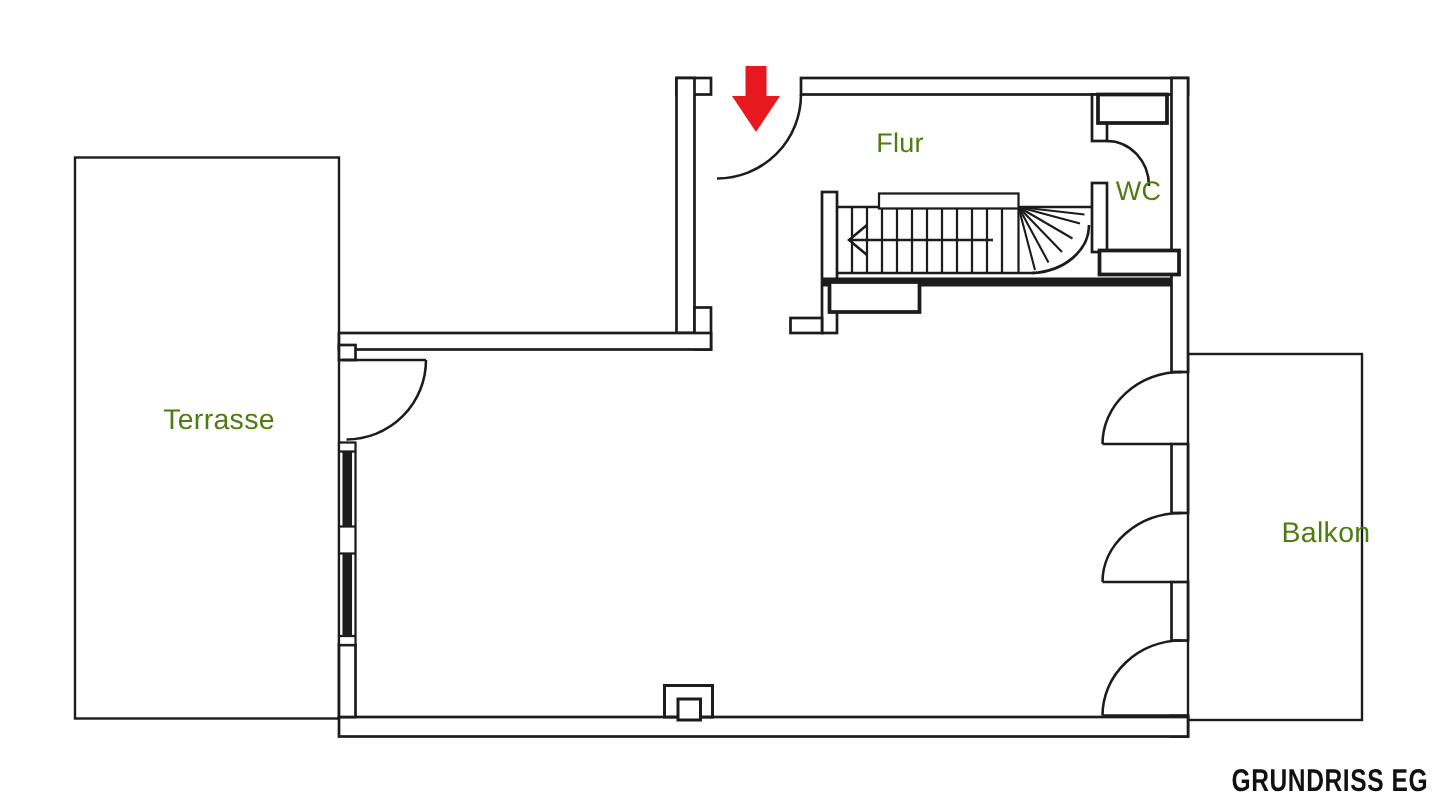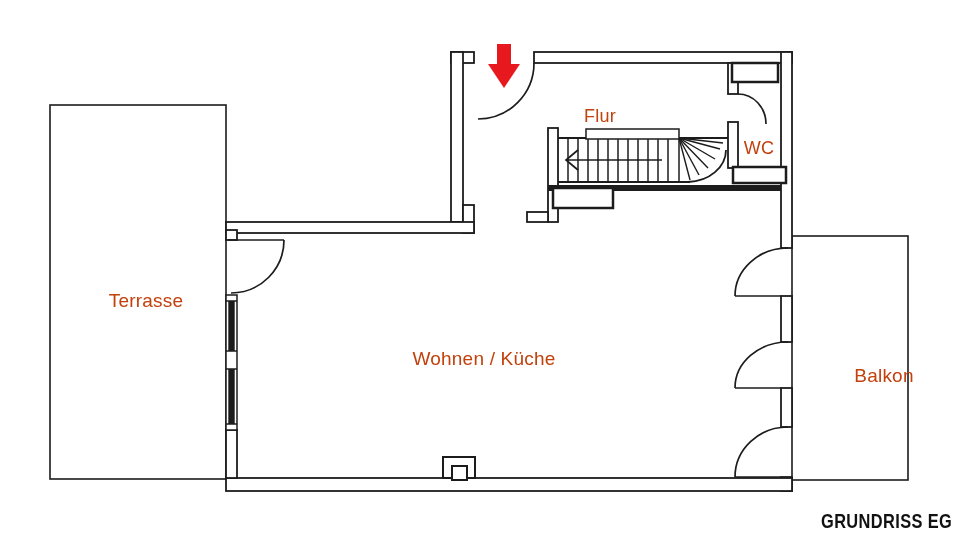--- a/index.html
+++ b/index.html
@@ -1,20 +1,20 @@
 <!DOCTYPE html>
 <html><head>
 <meta charset="utf-8">
 <style>
   html,body{margin:0;padding:0;background:#ffffff;}
   #stage{position:relative;width:960px;height:540px;background:#ffffff;overflow:hidden;
          font-family:"Liberation Sans",sans-serif;}
   #planSvg{position:absolute;left:0;top:0;}
-  .room-label{position:absolute;transform:translate(-50%,-50%);color:#c2410c;
-              font-size:19px;white-space:nowrap;letter-spacing:0.2px;margin-top:20px;}
+  .room-label{position:absolute;transform:translate(-50%,-50%);color:#4d7c0f;
+              font-size:19px;white-space:nowrap;letter-spacing:0.2px;}
   .room-label.small{font-size:18px;}
   #planTitle{position:absolute;right:8px;top:509px;color:#111111;font-size:21px;
              font-weight:700;letter-spacing:0.5px;transform:scaleX(0.78);
              transform-origin:100% 50%;white-space:nowrap;}
 </style>
 </head>
 <body>
 
 <div id="stage">
 
@@ -121,19 +121,18 @@
       </g>
     </g>
 
     <g>
       <rect x="497" y="44" width="14" height="21" fill="#e8191e"></rect>
       <polygon points="488,64 520,64 504,88" fill="#e8191e"></polygon>
     </g>
   </svg>
 
   <div class="room-label" style="left:146px;top:281px">Terrasse</div>
-  <div class="room-label" style="left:484px;top:339px">Wohnen / Küche</div>
   <div class="room-label small" style="left:600px;top:96px">Flur</div>
   <div class="room-label small" style="left:759px;top:128px">WC</div>
   <div class="room-label" style="left:884px;top:356px">Balkon</div>
 
   <div id="planTitle">GRUNDRISS EG</div>
 </div>
 
 </body></html>

